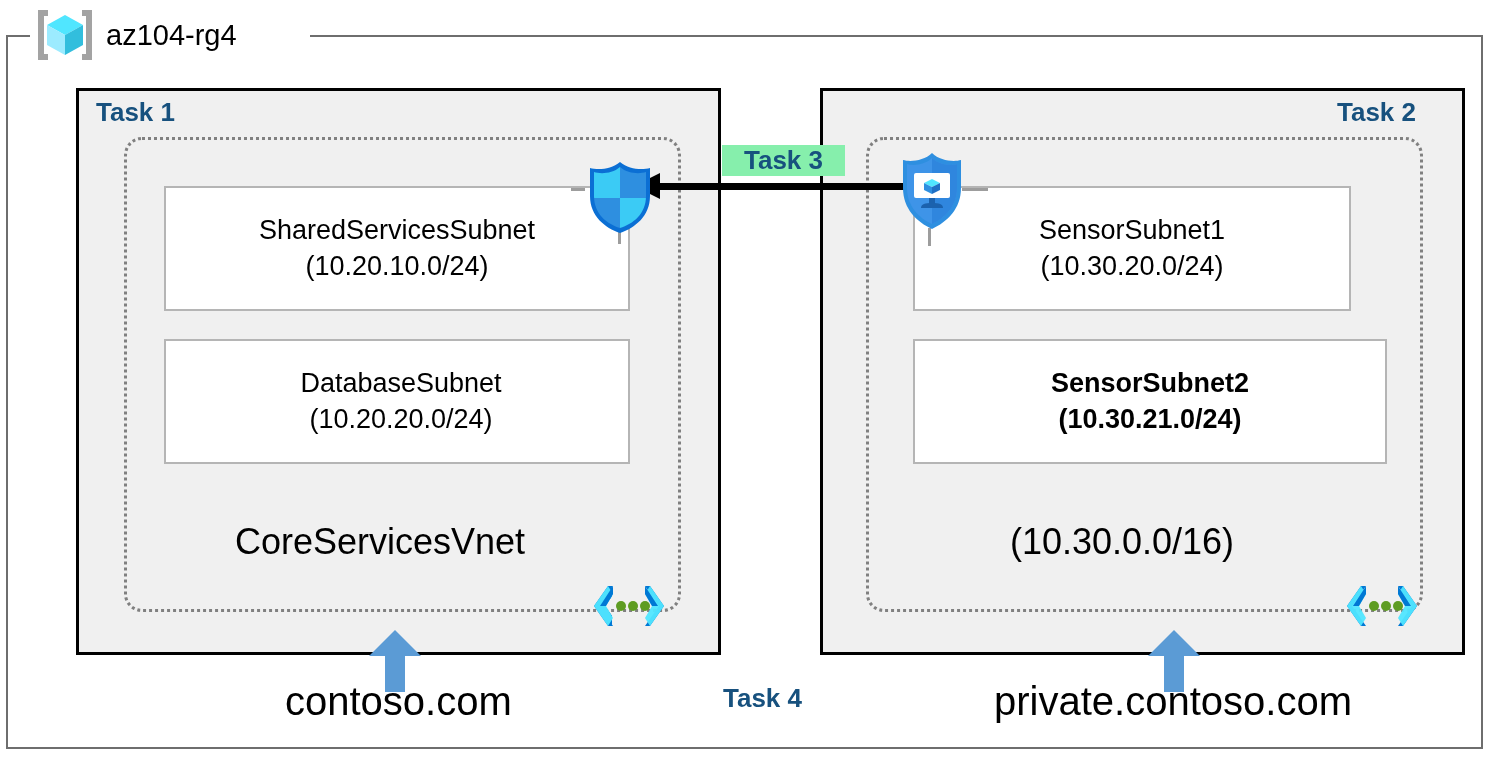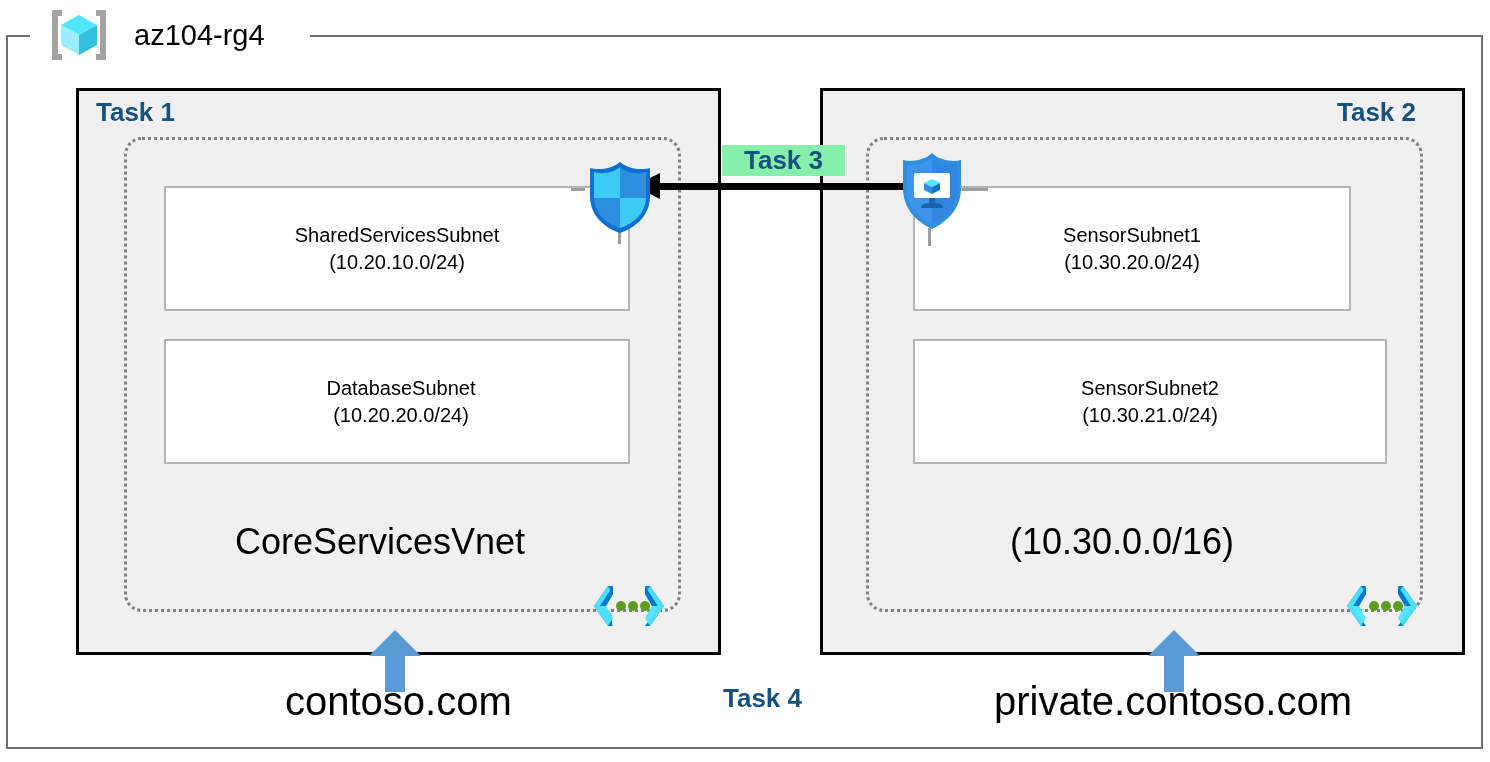--- a/index.html
+++ b/index.html
@@ -25,23 +25,23 @@
   
   .rg-label-notch{
     position:absolute;
     left:30px;top:22px;
     width:280px;height:28px;
     background:#ffffff;
     z-index:3;
   }
   .rg-header{
     position:absolute;
-    left:46px;top:6px;
+    left:32px;top:6px;
     height:58px;
-    display:flex;align-items:center;gap:14px;
+    display:flex;align-items:center;gap:0;
     z-index:4;
   }
   .rg-title{
     font-size:29px;color:#000000;white-space:nowrap;
     background:#ffffff;padding:0 8px;
   }
 
   
   .rg-icon{position:relative;width:66px;height:56px;}
 
@@ -87,27 +87,27 @@
   #vnet2-name{left:912px;top:518px;width:420px;}
 
   
   .subnet{
     position:absolute;
     background:#ffffff;
     border:2px solid #b5b5b5;
     box-sizing:border-box;
     display:flex;flex-direction:column;
     align-items:center;justify-content:center;
-    font-size:20px;color:#000000;line-height:1.32;
+    font-size:27px;color:#000000;line-height:1.32;
     white-space:nowrap;
   }
   #subnet-shared{left:164px;top:186px;width:466px;height:125px;}
   #subnet-db{left:164px;top:339px;width:466px;height:125px;padding-left:8px;}
   #subnet-sensor1{left:913px;top:186px;width:438px;height:125px;}
-  #subnet-sensor2{left:913px;top:339px;width:474px;height:125px;}
+  #subnet-sensor2{left:913px;top:339px;width:474px;height:125px;font-weight:bold;}
 
   
   .vnet-glyph{position:absolute;width:72px;height:46px;}
   #vnet1-glyph{left:593px;top:583px;}
   #vnet2-glyph{left:1346px;top:583px;}
 
   
   .shield-plain{position:absolute;left:581px;top:158px;width:78px;height:78px;z-index:7;}
   .shield-monitor{position:absolute;left:897px;top:150px;width:70px;height:82px;z-index:7;}
 

